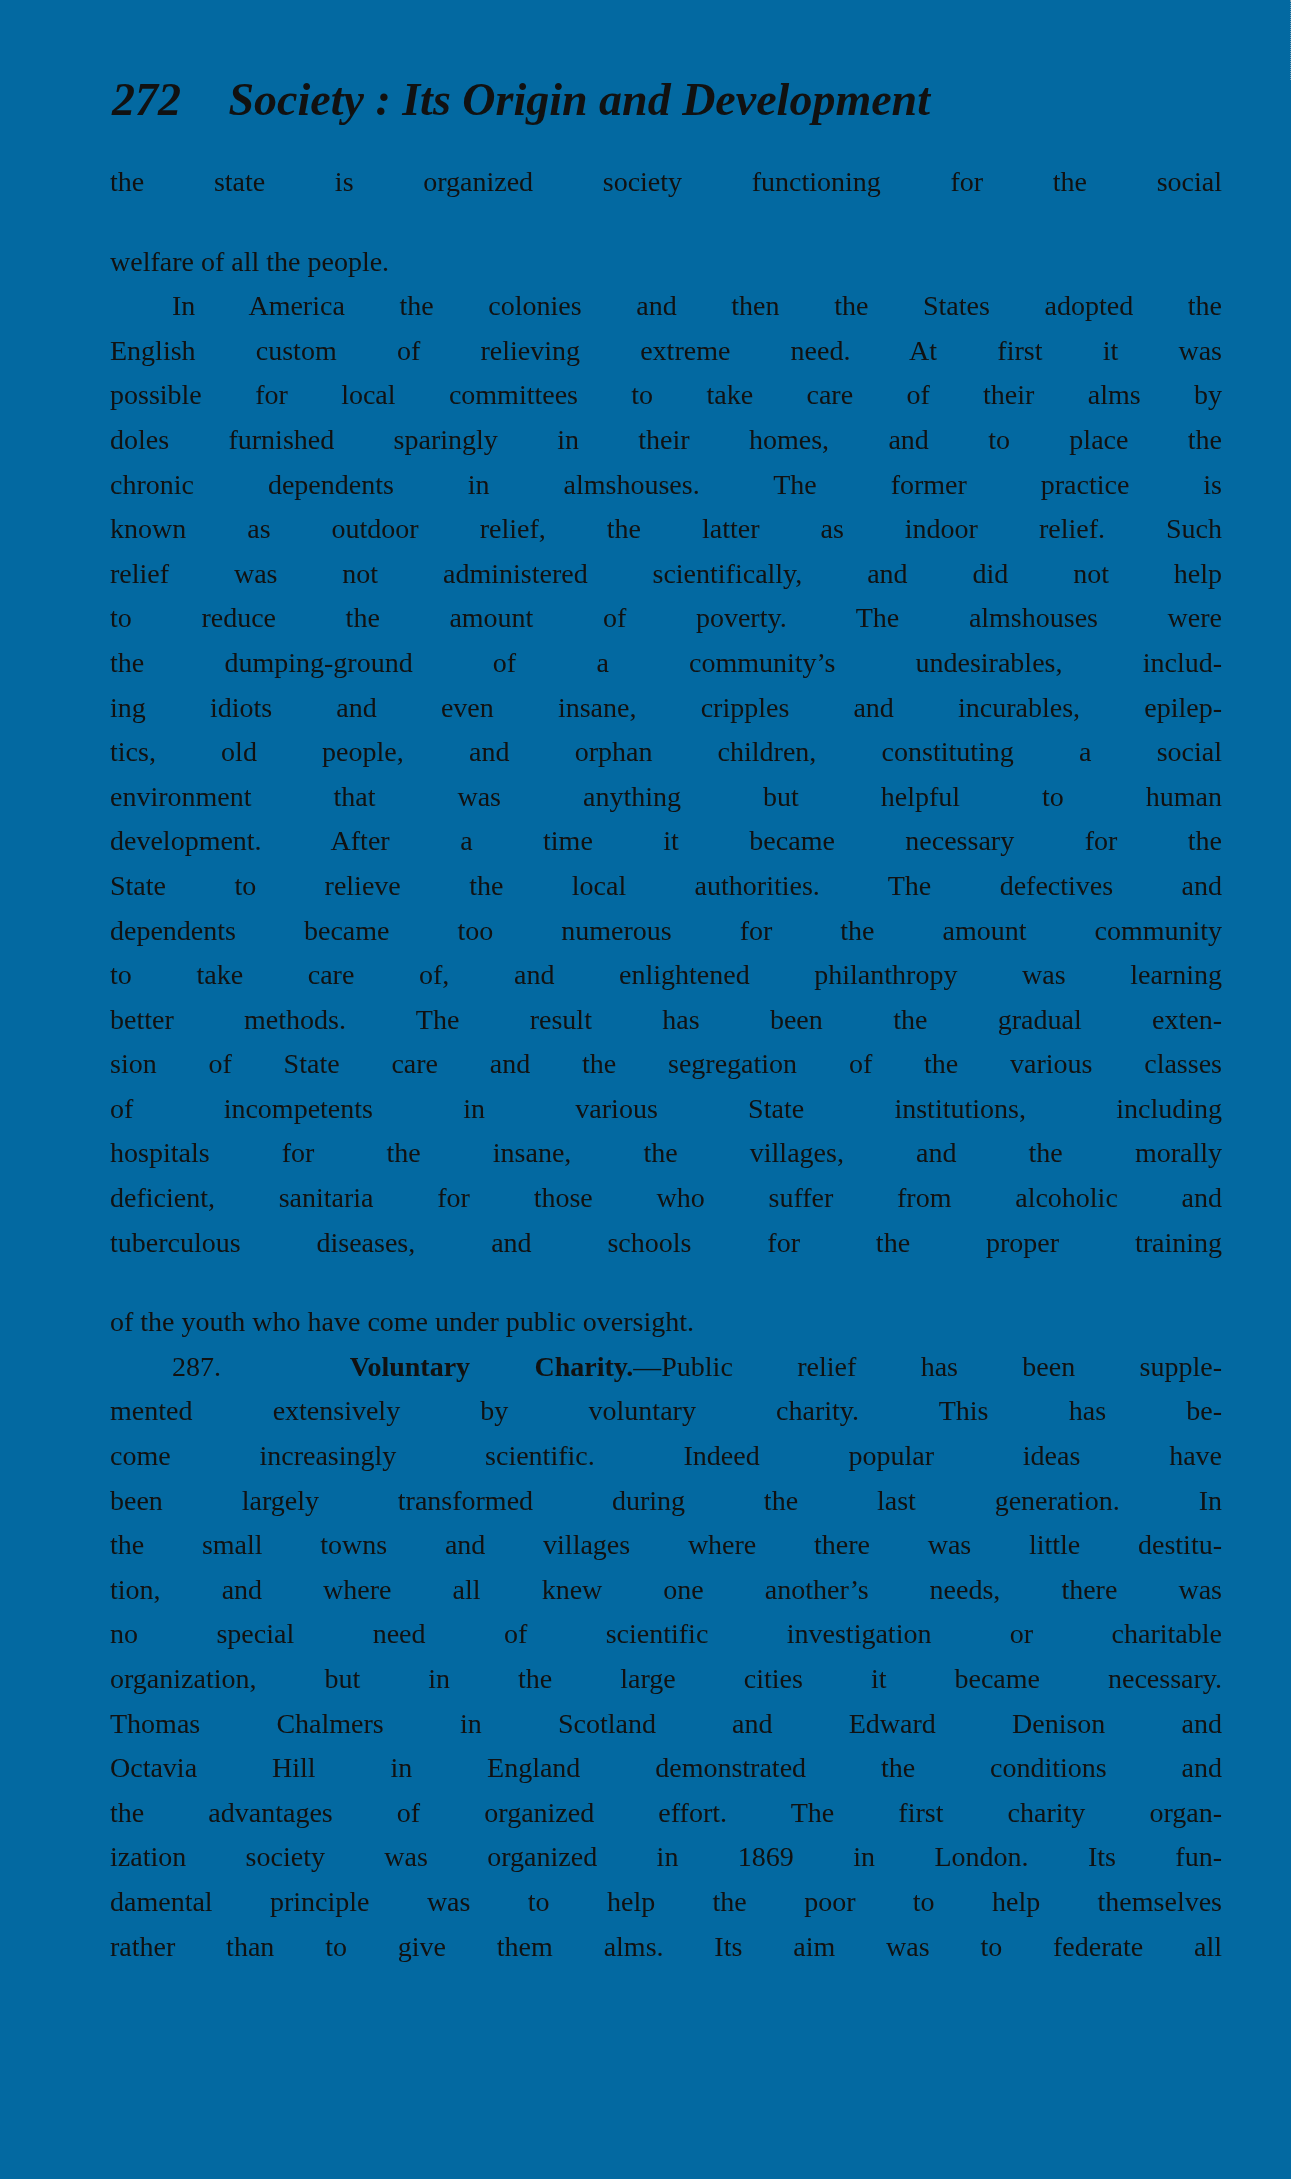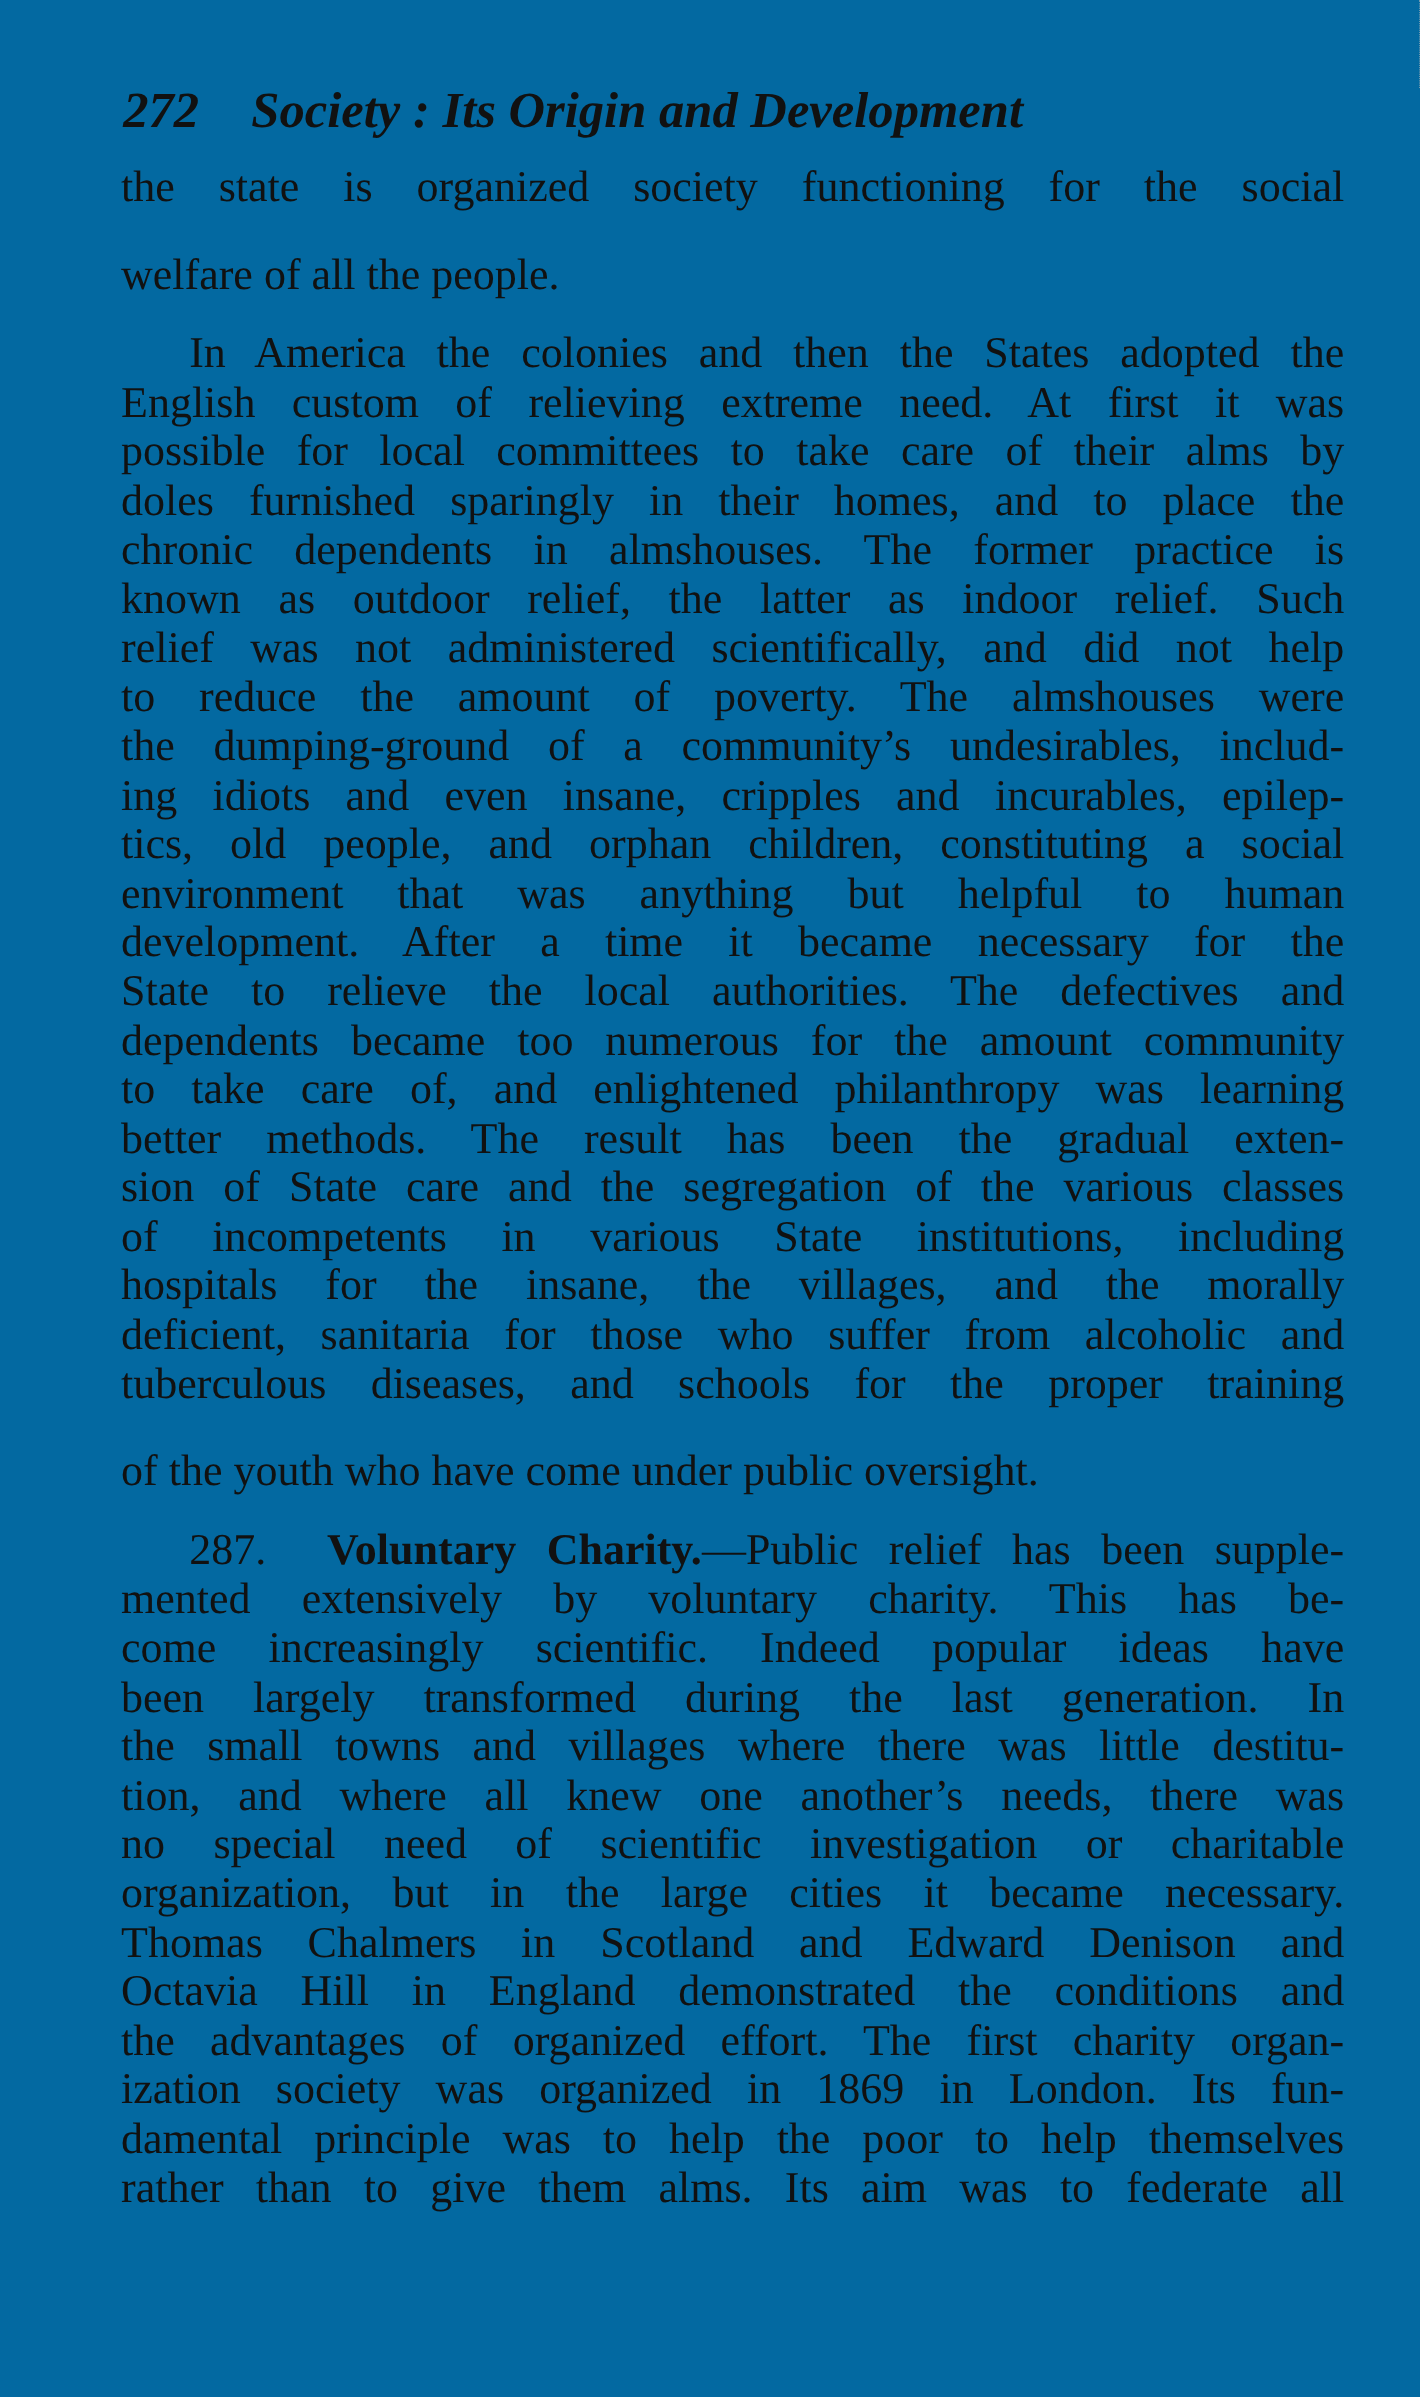--- a/index.html
+++ b/index.html
@@ -9,29 +9,29 @@
     background: #0369a1; color: #111111;
     font-family: "Liberation Serif", "DejaVu Serif", serif;
   }
   .running-head {
     position: absolute; left: 112px; top: 68px; width: 1110px; height: 64px;
     font-style: italic; font-weight: bold; font-size: 46px; line-height: 64px;
     white-space: nowrap;
   }
   .running-head .folio { display: inline-block; width: 105px; }
   .body-text {
-    position: absolute; left: 110px; top: 148px; width: 1112px;
-    font-size: 40px; line-height: 44.6px;
+    position: absolute; left: 110px; top: 160px; width: 1112px;
+    font-size: 28px; line-height: 44.6px;
   }
   .line {
     display: block; height: 44.6px; white-space: nowrap;
     text-align: justify; text-align-last: justify;
   }
   .line.last { text-align-last: left; margin-top: 35px; }
-  .line.indent { padding-left: 62px; margin-top: 27px; }
+  .line.indent { padding-left: 62px; }
   .sec-num { }
   .sec-title { font-weight: bold; }
   .specks { position: absolute; right: 0; top: 0; width: 10px; height: 80px;
     border-right: 1px dotted #bbbbbb; opacity: 0.6; }
 </style>
 </head>
 <body>
 
 <div class="page">
   <div class="specks"></div>

